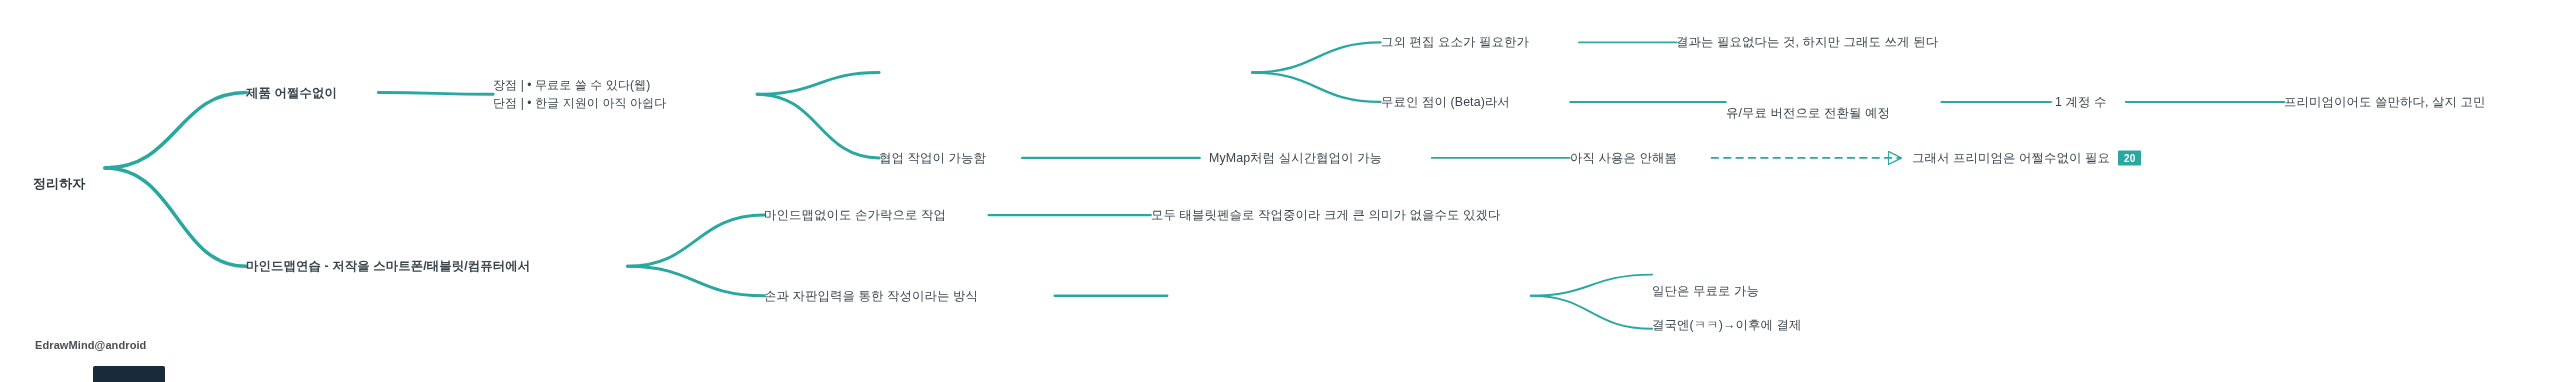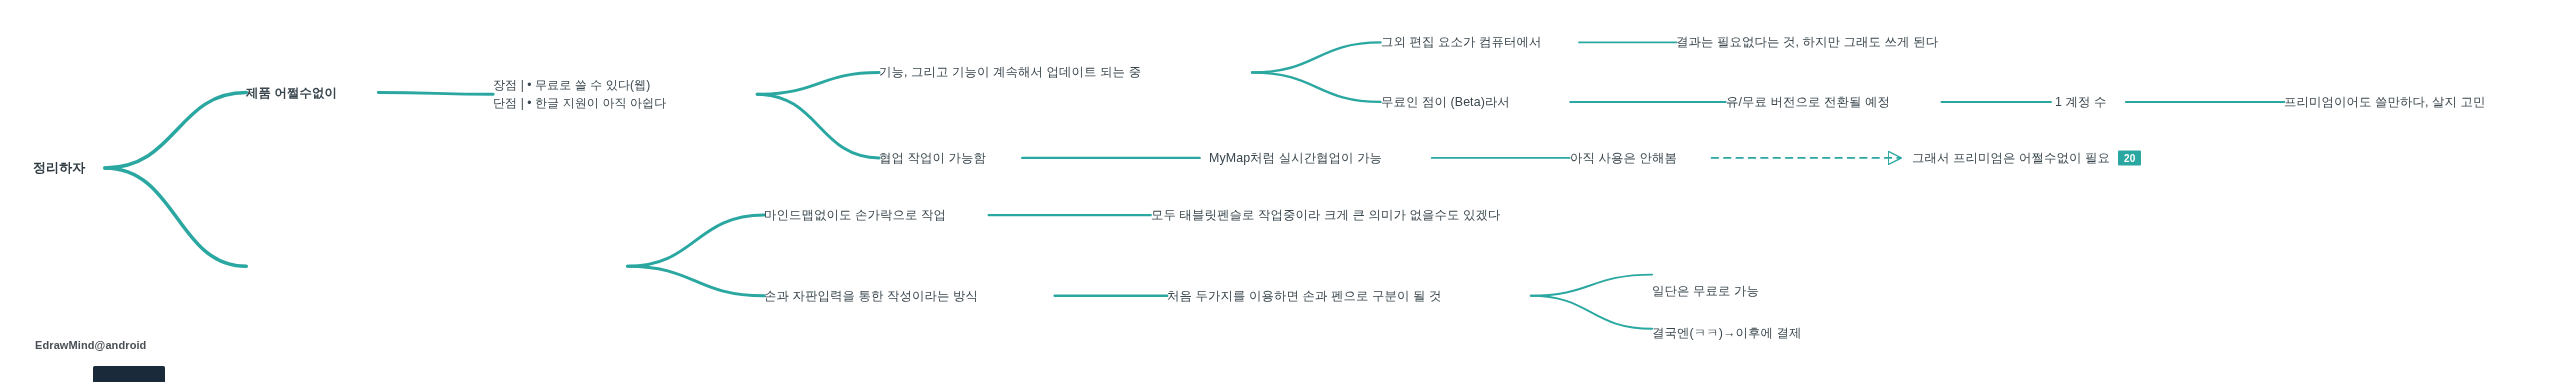--- a/index.html
+++ b/index.html
@@ -68,54 +68,53 @@
     <path class="w3 dashed" d="M2905,268 L3225,268" marker-end="url(#arr)"></path>
 
     <path class="w5" d="M1065,452 C1180,452 1180,365 1297,365"></path>
     <path class="w5" d="M1065,452 C1180,452 1180,502 1297,502"></path>
     <path class="w4" d="M1678,365 L1953,365"></path>
     <path class="w4" d="M1790,502 L1981,502"></path>
     <path class="w3" d="M2598,502 C2700,502 2700,466 2804,466"></path>
     <path class="w3" d="M2598,502 C2700,502 2700,558 2804,558"></path>
   </svg>
 
-  <div class="node root" style="left:33px;top:168px;">정리하자</div>
+  <div class="node root" style="left:33px;top:184px;">정리하자</div>
 
   <div class="node lvl1" style="left:246px;top:93px;">제품 어쩔수없이</div>
 
   <div class="node multi" style="left:493px;top:94px;">
     <div>장점 | • 무료로 쓸 수 있다(웹)</div>
     <div>단점 | • 한글 지원이 아직 아쉽다</div>
   </div>
 
-  <div class="node" style="left:879px;top:72px;">기능, 그리고 기능이 계속해서 업데이트 되는 중</div>
 
-  <div class="node" style="left:1381px;top:42px;">그외 편집 요소가 컴퓨터에서</div>
+  <div class="node" style="left:1381px;top:42px;">그외 편집 요소가 필요한가</div>
   <div class="node" style="left:1676px;top:42px;">결과는 필요없다는 것, 하지만 그래도 쓰게 된다</div>
 
   <div class="node" style="left:1381px;top:102px;">무료인 점이 (Beta)라서</div>
-  <div class="node" style="left:1726px;top:102px;text-align:right;">유/무료 버전으로 전환될 예정</div>
+  <div class="node" style="left:1726px;top:113px;text-align:right;">유/무료 버전으로 전환될 예정</div>
   <div class="node" style="left:2055px;top:102px;">1 계정 수</div>
   <div class="node" style="left:2284px;top:102px;">프리미엄이어도 쓸만하다, 살지 고민</div>
 
   <div class="node" style="left:879px;top:158px;">협업 작업이 가능함</div>
   <div class="node" style="left:1200px;top:158px;margin-left:9px;">MyMap처럼 실시간협업이 가능</div>
   <div class="node" style="left:1570px;top:158px;">아직 사용은 안해봄</div>
 
   <div class="node" style="left:1912px;top:158px;">
     <span>그래서 프리미엄은 어쩔수없이 필요</span><span class="badge">20</span>
   </div>
 
+  <div class="node lvl1" style="left:246px;top:266px;">마인드맵연습 - 저작을 스마트폰/태블릿/컴퓨터에서</div>
 
   <div class="node" style="left:764px;top:215px;">마인드맵없이도 손가락으로 작업</div>
   <div class="node" style="left:1151px;top:215px;">모두 태블릿펜슬로 작업중이라 크게 큰 의미가 없을수도 있겠다</div>
 
   <div class="node" style="left:764px;top:296px;">손과 자판입력을 통한 작성이라는 방식</div>
-  <div class="node" style="left:1167px;top:296px;">처음 두가지를 이용하면 손과 펜으로 구분이 될 것</div>
 
   <div class="node" style="left:1652px;top:275px;margin-top:16px;">일단은 무료로 가능</div>
-  <div class="node" style="left:1652px;top:333px;text-align:right;">결국엔(ㅋㅋ)→이후에 결제</div>
+  <div class="node" style="left:1652px;top:325px;text-align:right;">결국엔(ㅋㅋ)→이후에 결제</div>
 
   <div class="watermark">EdrawMind@android</div>
   <div class="corner-panel"></div>
 
 </div>
 
 
 </body></html>

